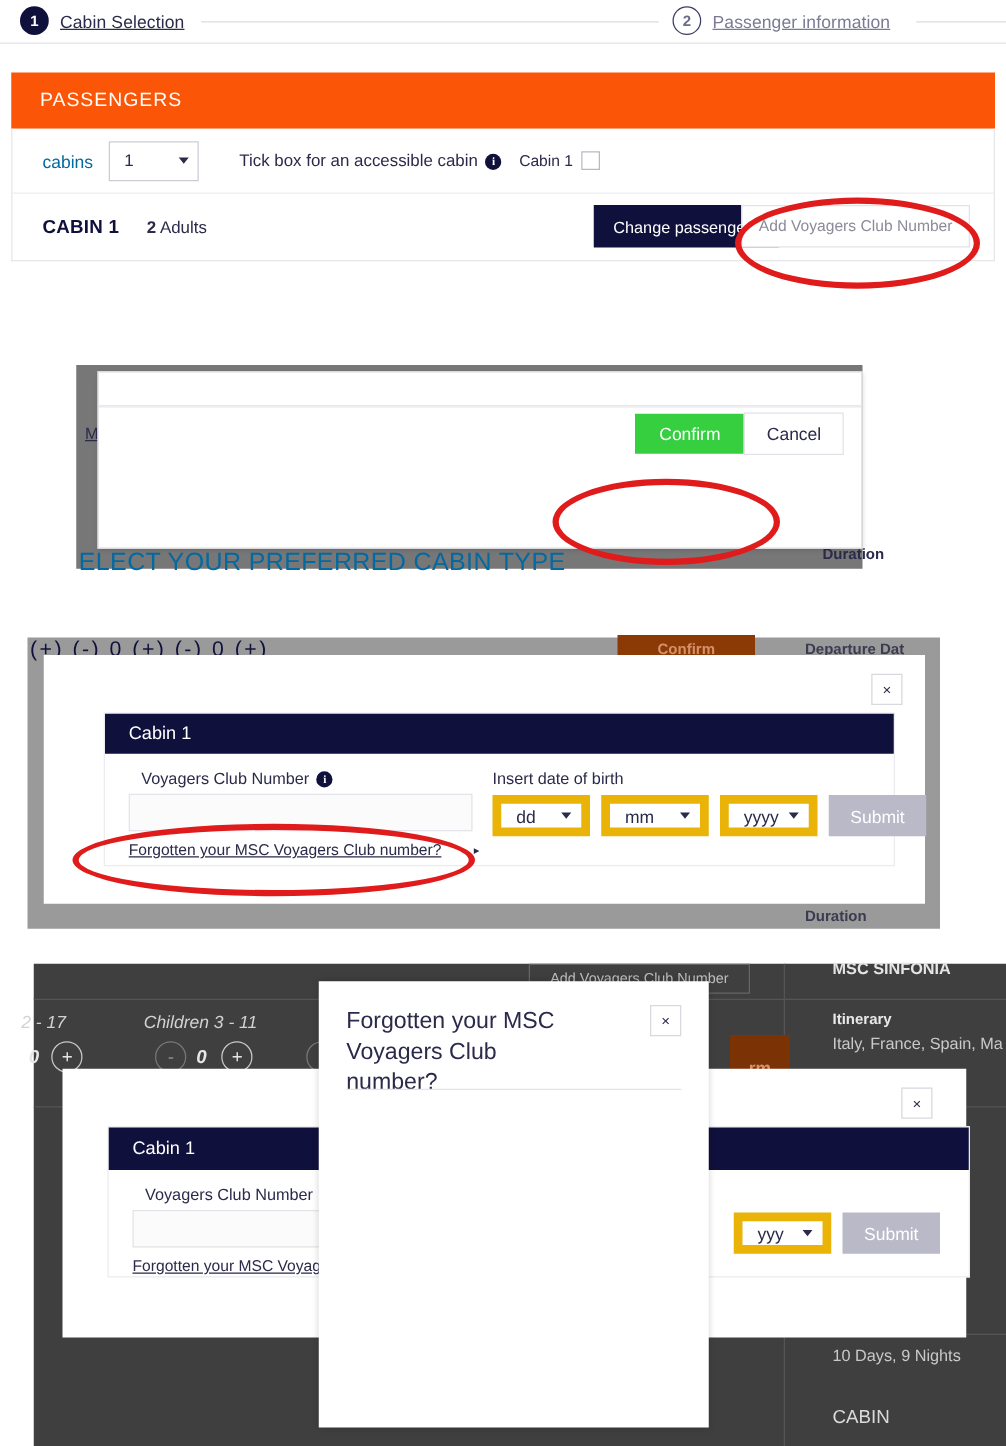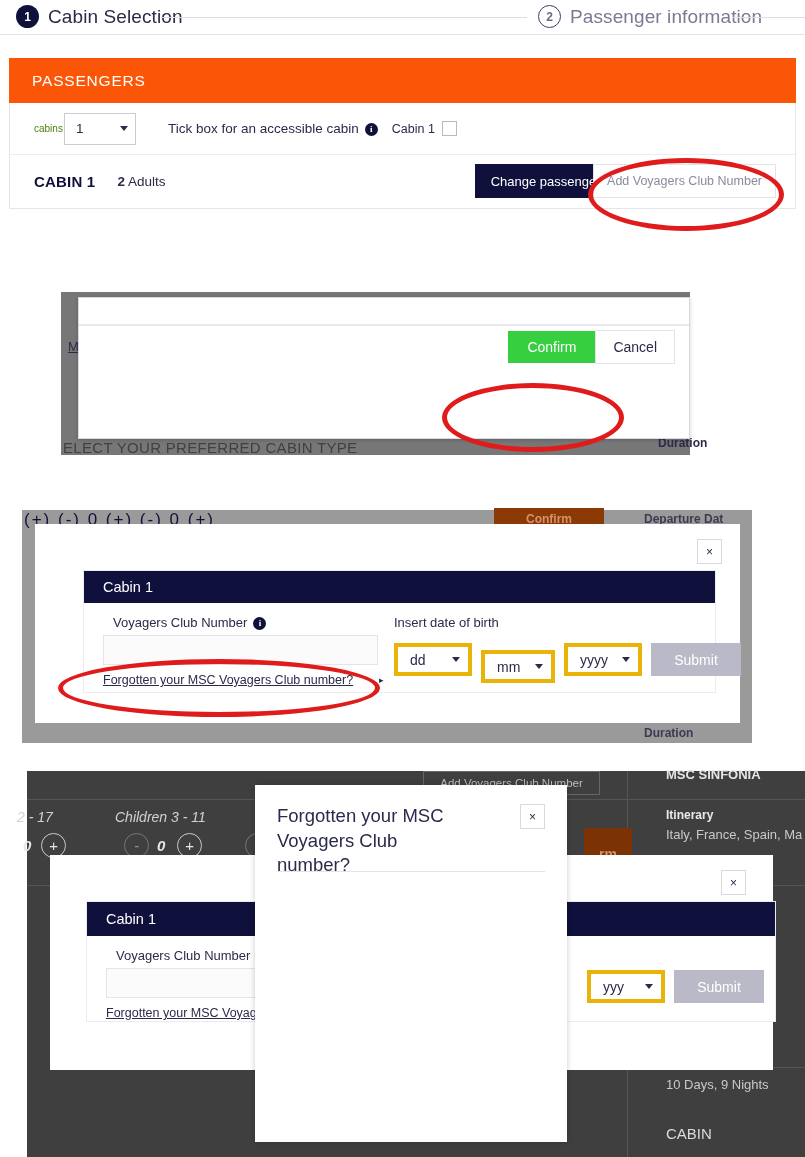--- a/index.html
+++ b/index.html
@@ -20,39 +20,39 @@
     background:#fff;
   }
   .step{position:absolute;top:5px;display:flex;align-items:center;gap:9px;}
   .step-num{
     width:23px;height:23px;border-radius:50%;
     display:flex;align-items:center;justify-content:center;
     font-size:12px;font-weight:600;box-sizing:border-box;
   }
   .step-num.active{background:#10103c;color:#fff;}
   .step-num.inactive{background:#fff;color:#6b6b8a;border:1.4px solid #3c3c66;}
-  .step-label{font-size:19px;letter-spacing:.1px;}
+  .step-label{font-size:14px;letter-spacing:.1px;text-decoration:underline;}
   .step-label.active{color:#2b2a4a;}
   .step-label.inactive{color:#7a7a93;}
   .step-line{position:absolute;top:17px;height:1px;background:#dcdce3;}
 
   
   .pax-panel{position:absolute;left:9px;top:58px;width:787px;}
   .pax-head{
     background:#fb5607;color:#fff;height:45px;
     display:flex;align-items:center;padding-left:23px;
     font-size:15.5px;letter-spacing:.8px;font-weight:500;
     box-sizing:border-box;
   }
   .pax-body{background:#fff;border:1px solid #e6e6ea;border-top:none;}
   .pax-row1{
     height:52px;display:flex;align-items:center;padding:0 0 0 24px;
     border-bottom:1px solid #ededf1;box-sizing:border-box;
   }
-  .lbl-cabins{font-size:10px;color:#4d7c0f;margin-right:1px;}
+  .lbl-cabins{font-size:14px;color:#0369a1;margin-right:13px;}
   .sel{
     width:72px;height:32px;border:1px solid #ccccd6;background:#fff;
     display:flex;align-items:center;justify-content:space-between;
     padding:0 7px 0 11px;box-sizing:border-box;font-size:13.5px;color:#2b2a4a;
   }
   .caret{width:0;height:0;border-left:4.5px solid transparent;border-right:4.5px solid transparent;border-top:5px solid #2b2a4a;}
   .tick-txt{margin-left:32px;font-size:13.5px;color:#2b2a4a;}
   .info-dot{
     display:inline-flex;align-items:center;justify-content:center;
     width:13px;height:13px;border-radius:50%;background:#10103c;color:#fff;
@@ -88,21 +88,21 @@
   .modal3{
     position:absolute;left:78px;top:297px;width:610px;height:140px;
     background:#fff;border:1px solid #d9d9e0;
     box-shadow:0 1px 4px rgba(0,0,0,.18);
   }
   .modal3-head{height:26px;border-bottom:1px solid #e8e8ee;}
   .modal3-body{height:70px;display:flex;align-items:center;padding-left:15px;font-size:13.5px;color:#2b2a4a;box-sizing:border-box;}
   .modal3-foot{height:42px;border-top:1px solid #e8e8ee;display:flex;align-items:center;justify-content:flex-end;padding-right:14px;box-sizing:border-box;gap:0;}
   .btn-confirm{background:#35cf3f;color:#fff;font-size:14px;padding:8px 19px;}
   .btn-cancel{background:#fff;border:1px solid #e2e2e8;color:#2b2a4a;font-size:14px;padding:8px 17px;}
-  .sel-prefer{position:absolute;left:63px;top:439px;font-size:15px;color:#404040;letter-spacing:.3px;white-space:nowrap;}
+  .sel-prefer{position:absolute;left:63px;top:439px;font-size:20px;color:#0369a1;letter-spacing:.3px;white-space:nowrap;}
 
   
   .bg4{position:absolute;left:22px;top:510px;width:730px;height:233px;background:#9a9a9a;}
   .counters4{position:absolute;left:2px;top:0px;font-size:17px;color:#10103c;letter-spacing:2px;white-space:nowrap;}
   .confirm4{position:absolute;left:472px;top:-2px;width:110px;height:22px;background:#8b3a06;color:#d8906a;font-size:12px;display:flex;align-items:center;justify-content:center;font-weight:bold;}
   .rightcol4{position:absolute;right:0;top:0;width:118px;height:233px;}
   .rightcol4 .l{position:absolute;font-size:12px;color:#3b3b52;white-space:nowrap;font-weight:bold;}
   .modal4{
     position:absolute;left:35px;top:524px;width:705px;height:199px;
     background:#fff;
@@ -114,25 +114,25 @@
   }
   .card4{position:absolute;left:48px;top:46px;width:633px;height:123px;border:1px solid #ebebf0;background:#fff;box-sizing:border-box;}
   .card4-head{height:32px;background:#10103c;color:#fff;display:flex;align-items:center;padding-left:19px;font-size:14.5px;box-sizing:border-box;}
   .card4-body{padding:12px 0 0 19px;position:relative;height:91px;box-sizing:border-box;}
   .fld-lbl{font-size:13px;color:#2b2a4a;margin-left:10px;}
   .vcn-input{width:275px;height:30px;border:1px solid #e4e4ea;background:#fbfbfc;margin-top:5px;box-sizing:border-box;}
   .forgot-link{margin-top:8px;font-size:12.5px;color:#2b2a4a;text-decoration:underline;display:inline-block;}
   .dob-group{position:absolute;left:310px;top:12px;}
   .dob-lbl{font-size:13px;color:#2b2a4a;}
   .dob-row{display:flex;gap:9px;margin-top:6px;align-items:center;}
-  .dd{height:33px;border:4px solid #eab308;background:#fff;display:flex;align-items:center;justify-content:space-between;padding:0 8px 0 12px;box-sizing:border-box;font-size:14px;color:#2b2a4a;}
+  .dd{height:33px;border:7px solid #eab308;background:#fff;display:flex;align-items:center;justify-content:space-between;padding:0 8px 0 12px;box-sizing:border-box;font-size:14px;color:#2b2a4a;}
   .dd.dd-dd{width:78px;}
-  .dd.dd-mm{width:74px;margin-top:14px;}
+  .dd.dd-mm{width:86px;}
   .dd.dd-yy{width:78px;}
-  .btn-submit{width:90px;height:33px;background:#b9b9c8;color:#fff;font-size:14px;display:flex;align-items:center;justify-content:center;}
+  .btn-submit{width:78px;height:33px;background:#b9b9c8;color:#fff;font-size:14px;display:flex;align-items:center;justify-content:center;}
 
   
   .bg5{position:absolute;left:27px;top:771px;width:778px;height:386px;background:#3f3f3f;}
   .bg5 .gl{position:absolute;background:#555;}
   .bg5txt{position:absolute;white-space:nowrap;color:#cfcfcf;font-style:italic;}
   .bg5 .ctr{font-size:14px;color:#d2d2d2;}
   .bg5 .plus{display:inline-flex;align-items:center;justify-content:center;width:23px;height:23px;border:1.3px solid #c9c9c9;border-radius:50%;font-size:15px;color:#e6e6e6;}
   .bg5 .minus{display:inline-flex;align-items:center;justify-content:center;width:23px;height:23px;border:1.3px solid #777;border-radius:50%;font-size:15px;color:#8d8d8d;}
   .rcol5{position:absolute;left:629px;top:0;width:149px;height:386px;}
   .rcol5 .h{font-size:12px;font-weight:bold;color:#e8e8e8;position:absolute;white-space:nowrap;}

